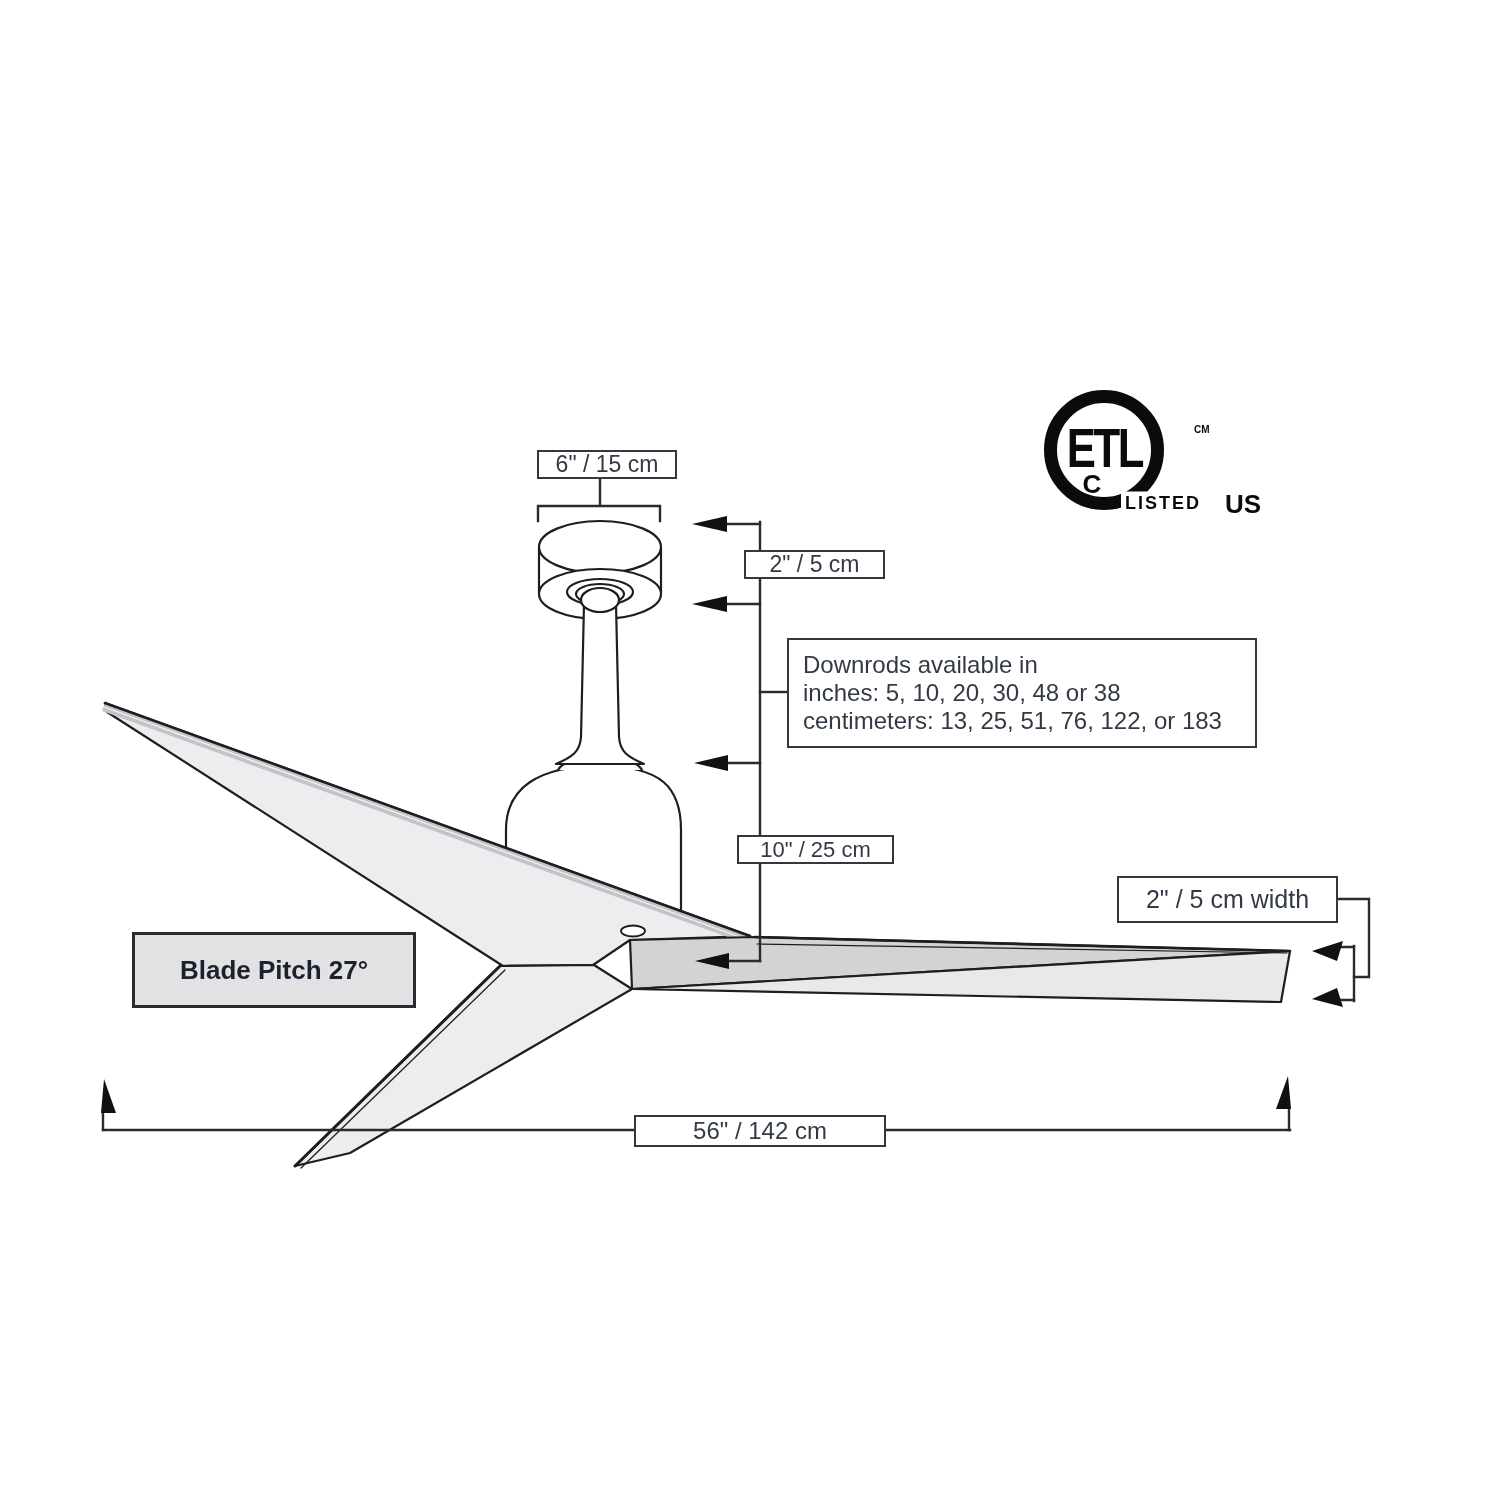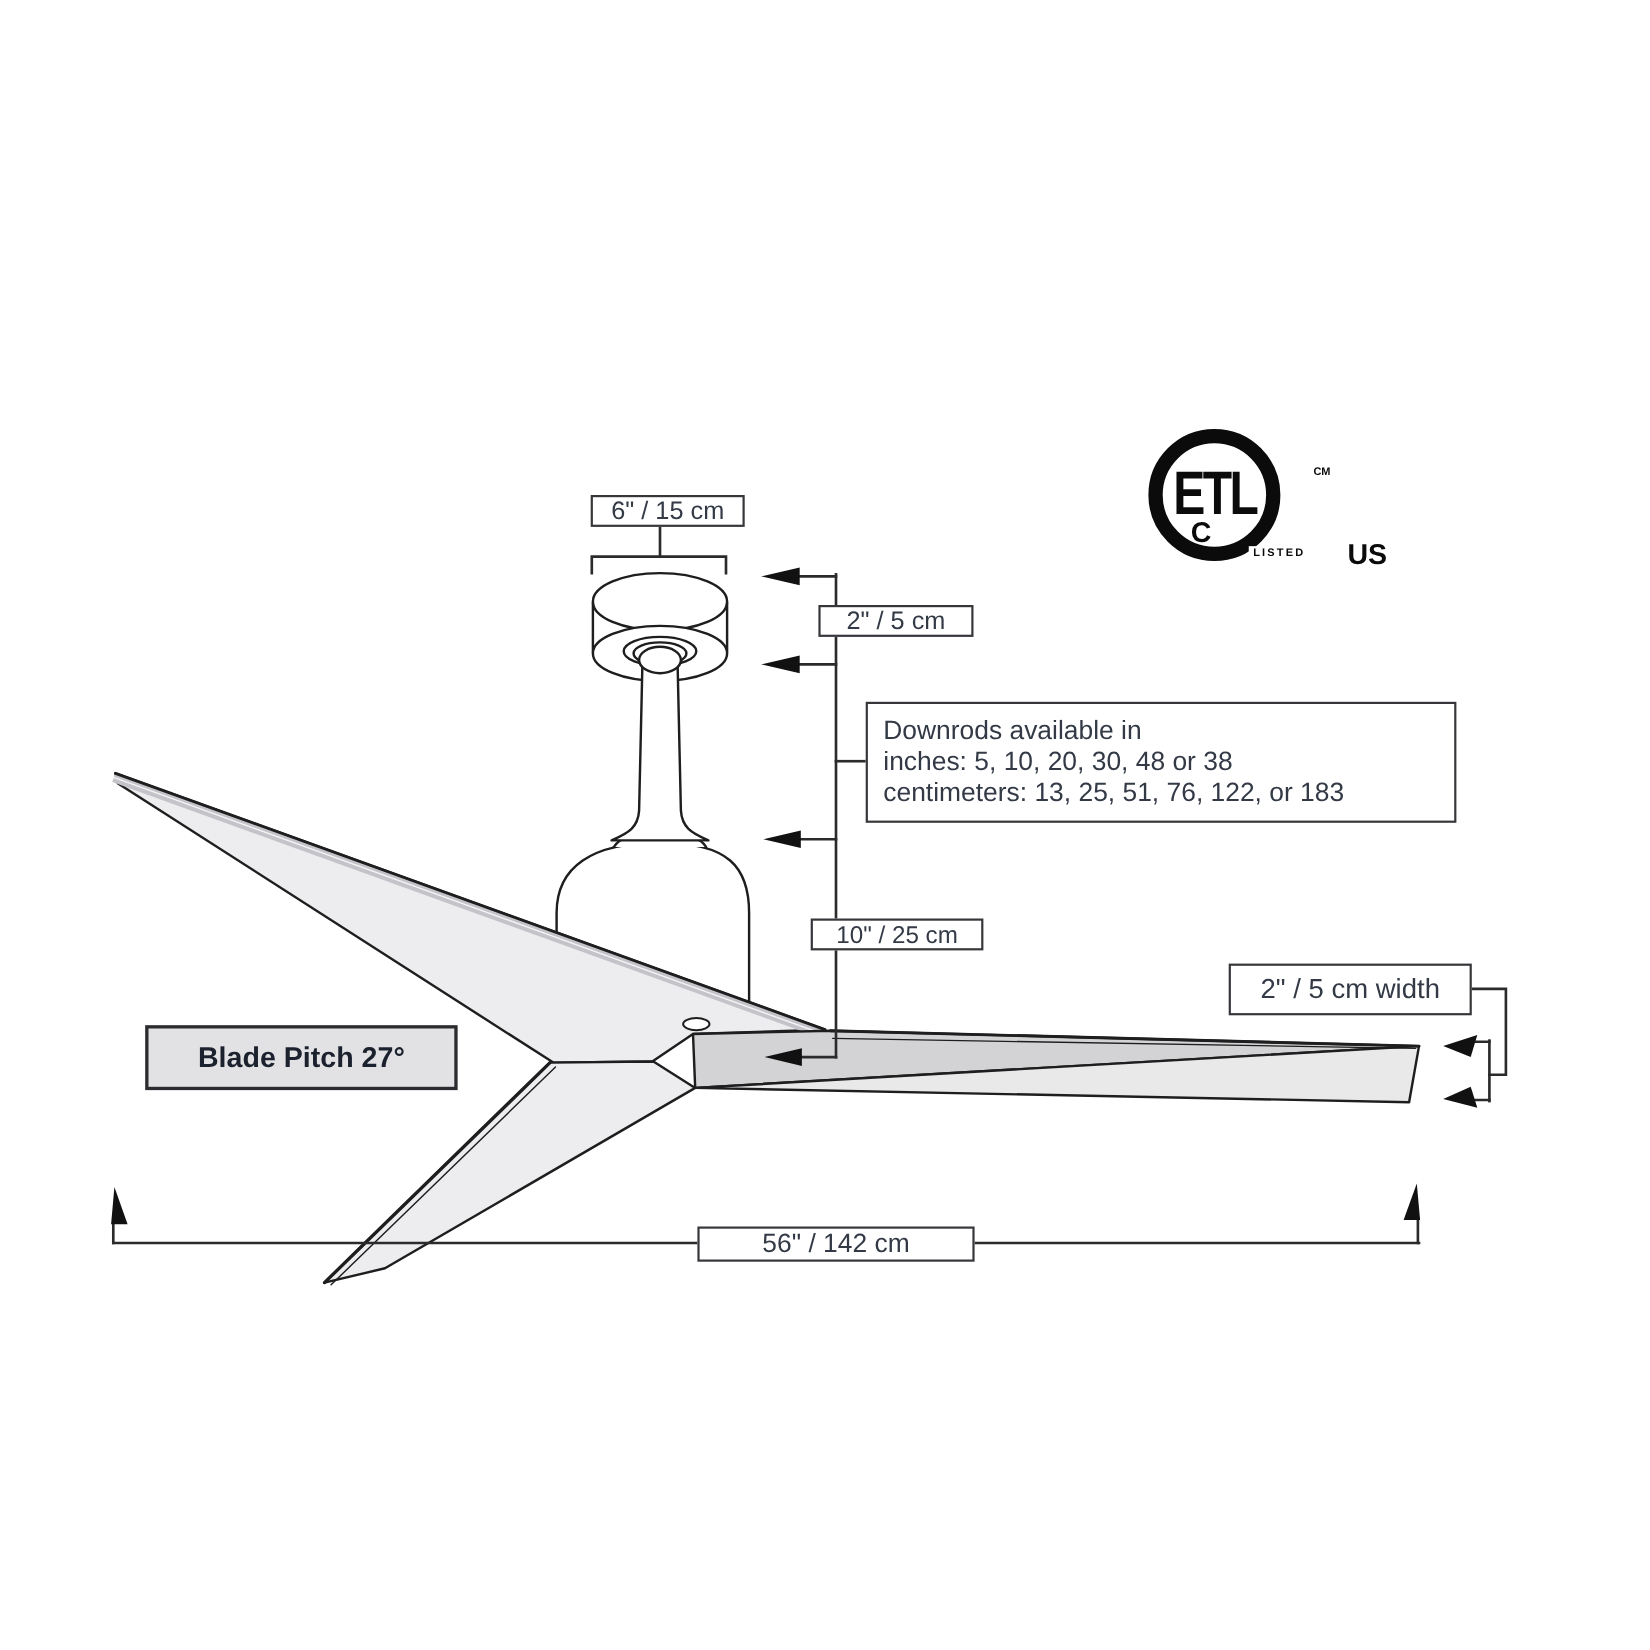--- a/index.html
+++ b/index.html
@@ -11,46 +11,46 @@
   svg.lineart{position:absolute;left:0;top:0;}
   .lbl{
     position:absolute;box-sizing:border-box;
     border:2.2px solid #37373b;background:#ffffff;color:#333a46;
     display:flex;align-items:center;justify-content:center;
     white-space:nowrap;z-index:5;
   }
   .lbl-canopy-width{left:537px;top:450px;width:140px;height:29px;font-size:23px;}
   .lbl-canopy-height{left:744px;top:550px;width:141px;height:29px;font-size:23px;}
   .lbl-downrods{
-    left:787px;top:638px;width:537px;height:110px;font-size:24px;line-height:28px;
+    left:787px;top:638px;width:470px;height:110px;font-size:24px;line-height:28px;
     flex-direction:column;align-items:flex-start;justify-content:center;padding-left:14px;
   }
   .lbl-motor-height{left:737px;top:835px;width:157px;height:29px;font-size:22px;}
   .lbl-blade-width{left:1117px;top:876px;width:221px;height:47px;font-size:25px;}
   .lbl-blade-pitch{
-    left:132px;top:932px;width:284px;height:59px;font-size:26px;font-weight:bold;
+    left:132px;top:932px;width:284px;height:76px;font-size:26px;font-weight:bold;
     background:#e2e2e4;border:3px solid #2c2c30;color:#1b222e;
   }
   .lbl-blade-span{left:634px;top:1115px;width:252px;height:32px;font-size:24px;border-width:2.4px;}
 
   
   .etl{position:absolute;z-index:6;}
   .etl-ring{
     position:absolute;left:1044px;top:390px;width:94px;height:94px;
     border:13px solid #0b0b0b;border-radius:50%;
     display:flex;align-items:center;justify-content:center;
   }
   .etl-mark{
     font-weight:bold;font-size:56px;color:#0b0b0b;letter-spacing:-3px;
     transform:scaleX(0.78);margin-top:-6px;
   }
   .etl-tm{position:absolute;left:1194px;top:424px;font-size:10px;font-weight:bold;color:#0b0b0b;}
   .etl-listed{
     position:absolute;left:1163px;top:503px;transform:translate(-50%,-50%);
-    background:#ffffff;padding:1px 4px;font-size:10px;font-weight:bold;
+    background:#ffffff;padding:1px 4px;font-size:18px;font-weight:bold;
     letter-spacing:2px;color:#0b0b0b;
   }
   .etl-c{position:absolute;left:1092px;top:484px;transform:translate(-50%,-50%);
     font-size:26px;font-weight:bold;color:#0b0b0b;}
   .etl-us{position:absolute;left:1243px;top:504px;transform:translate(-50%,-50%);
     font-size:26px;font-weight:bold;color:#0b0b0b;}
 </style>
 </head>
 <body>
 

